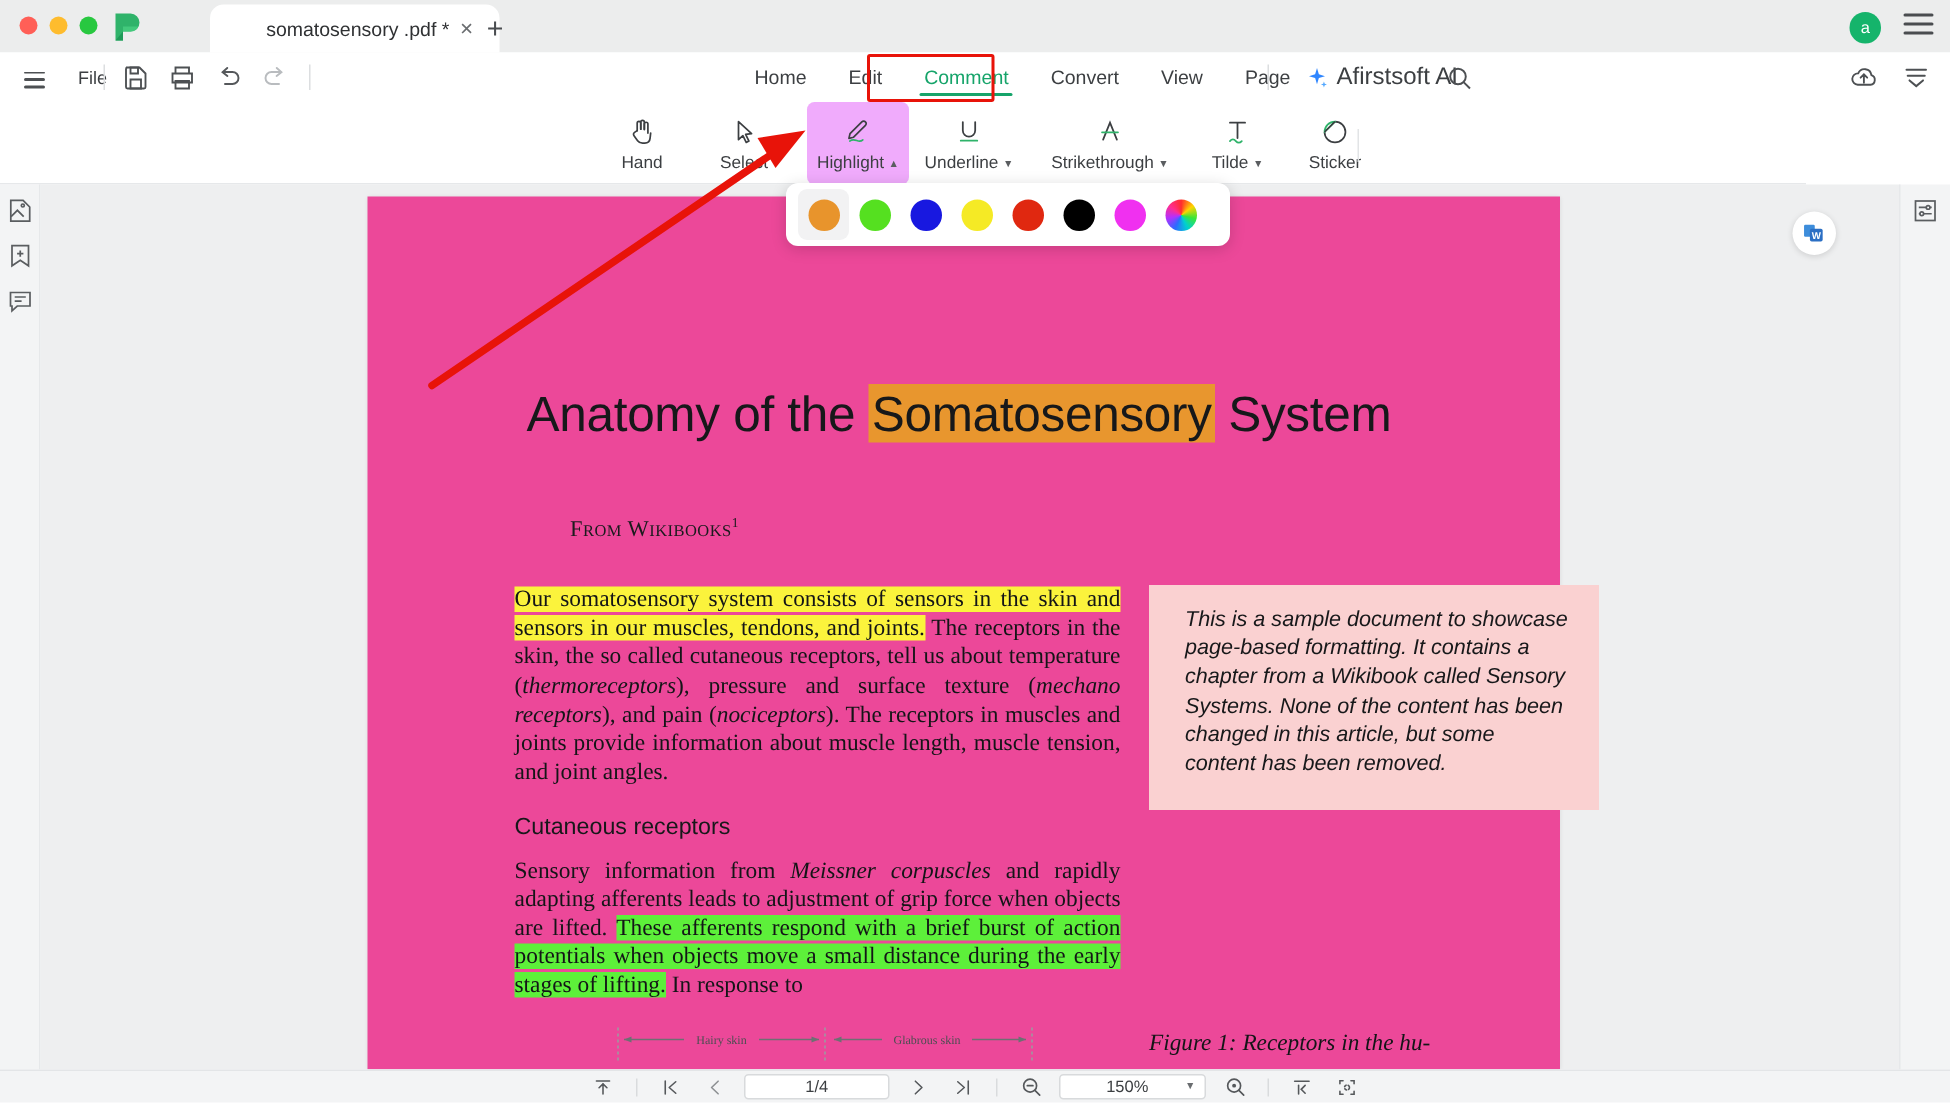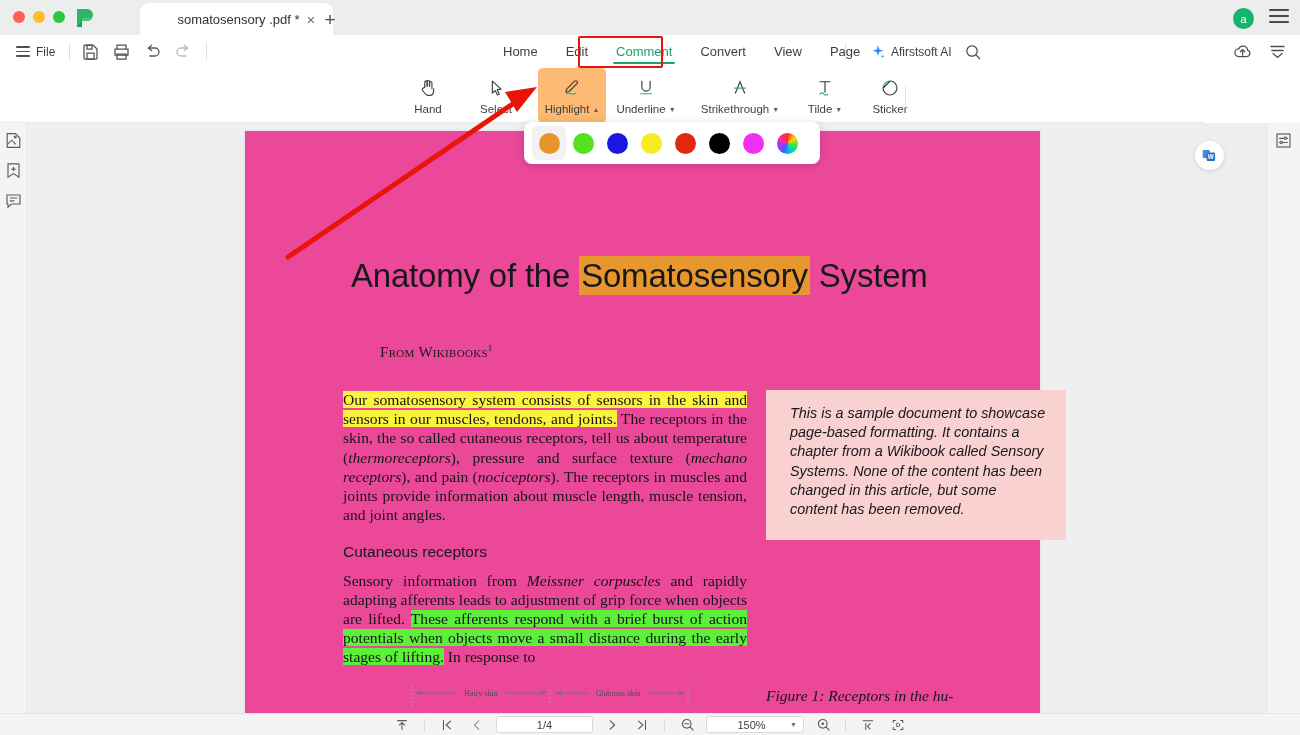--- a/index.html
+++ b/index.html
@@ -48,21 +48,21 @@
   .hamburger-tb{
     position:absolute; right:11px; top:9px; width:20px; height:18px; cursor:pointer;
   }
   .hamburger-tb span{ display:block; height:2px; background:#4a4d50; margin-bottom:4px; border-radius:1px;}
 
   
   .menurow{
     position:absolute; top:35px; left:0; width:1300px; height:33px;
     background:#ffffff; display:flex; align-items:center;
   }
-  .file-btn{ position:absolute; left:16px; display:flex; align-items:center; gap:6px; cursor:pointer;}
+  .file-btn{ position:absolute; left:16px; display:flex; align-items:flex-end; gap:22px; cursor:pointer;}
   .file-ham{ width:14px; }
   .file-ham span{ display:block; height:1.6px; background:#4d5053; margin-bottom:3px; border-radius:1px;}
   .file-ham span:last-child{margin-bottom:0;}
   .file-txt{ font-size:12px; color:#3c3f42; }
   .vdiv{ position:absolute; width:1px; height:17px; background:#dcdee0; top:8px;}
   .tool-ic{ position:absolute; top:6px; width:21px; height:21px; cursor:pointer; color:#4d5053;}
 
   .menu-center{
     position:absolute; left:489px; top:0; height:33px; display:flex; align-items:center; gap:0;
   }
@@ -72,42 +72,42 @@
   }
   .menu-item.active{ color:#16a46a; }
   .menu-item.active::after{
     content:""; position:absolute; left:11px; right:11px; bottom:4px; height:2px;
     background:#16a46a; border-radius:1px;
   }
   .ai-btn{
     position:absolute; left:870px; top:0; height:33px; display:flex; align-items:center; gap:5px;
     cursor:pointer;
   }
-  .ai-txt{ font-size:12px; color:#3c3f42; white-space:nowrap;}
+  .ai-txt{ font-size:16px; color:#3c3f42; white-space:nowrap;}
   .search-ic{ position:absolute; left:964px; top:8px; width:18px; height:18px; cursor:pointer;}
   .cloud-ic{ position:absolute; right:47px; top:6px; width:21px; height:21px; cursor:pointer;}
   .collapse-ic{ position:absolute; right:12px; top:6px; width:21px; height:21px; cursor:pointer;}
 
   
   .redbox{
     position:absolute; left:578px; top:36px; width:85px; height:32px;
     border:2.5px solid #e81309; border-radius:2px; pointer-events:none; z-index:40;
   }
 
   
   .ribbon{
     position:absolute; top:68px; left:0; width:1204px; height:55px;
     background:#ffffff; border-bottom:1px solid #e6e8ea;
   }
   .rb-group{ position:absolute; top:0; height:55px; display:flex; align-items:flex-start;}
   .rb-item{
     width:68px; height:55px; display:flex; flex-direction:column; align-items:center;
     justify-content:center; gap:3px; cursor:pointer; border-radius:5px;
   }
-  .rb-item.sel{ background:#fdba74; }
+  .rb-item.sel{ background:#f0abfc; }
   .rb-ic{ height:24px; display:flex; align-items:center; justify-content:center;}
   .rb-lb{ font-size:11.5px; color:#3c3f42; display:flex; align-items:center; gap:3px; white-space:nowrap;}
   .caret{ font-size:7px; color:#5a5d60; line-height:1;}
   .rb-vdiv{ position:absolute; left:511px; top:18px; width:1px; height:22px; background:#e2e4e6;}
 
   
   .palette{
     position:absolute; left:524px; top:122px; width:296px; height:42px;
     background:#ffffff; border-radius:8px;
     box-shadow:0 2px 10px rgba(0,0,0,.17);

